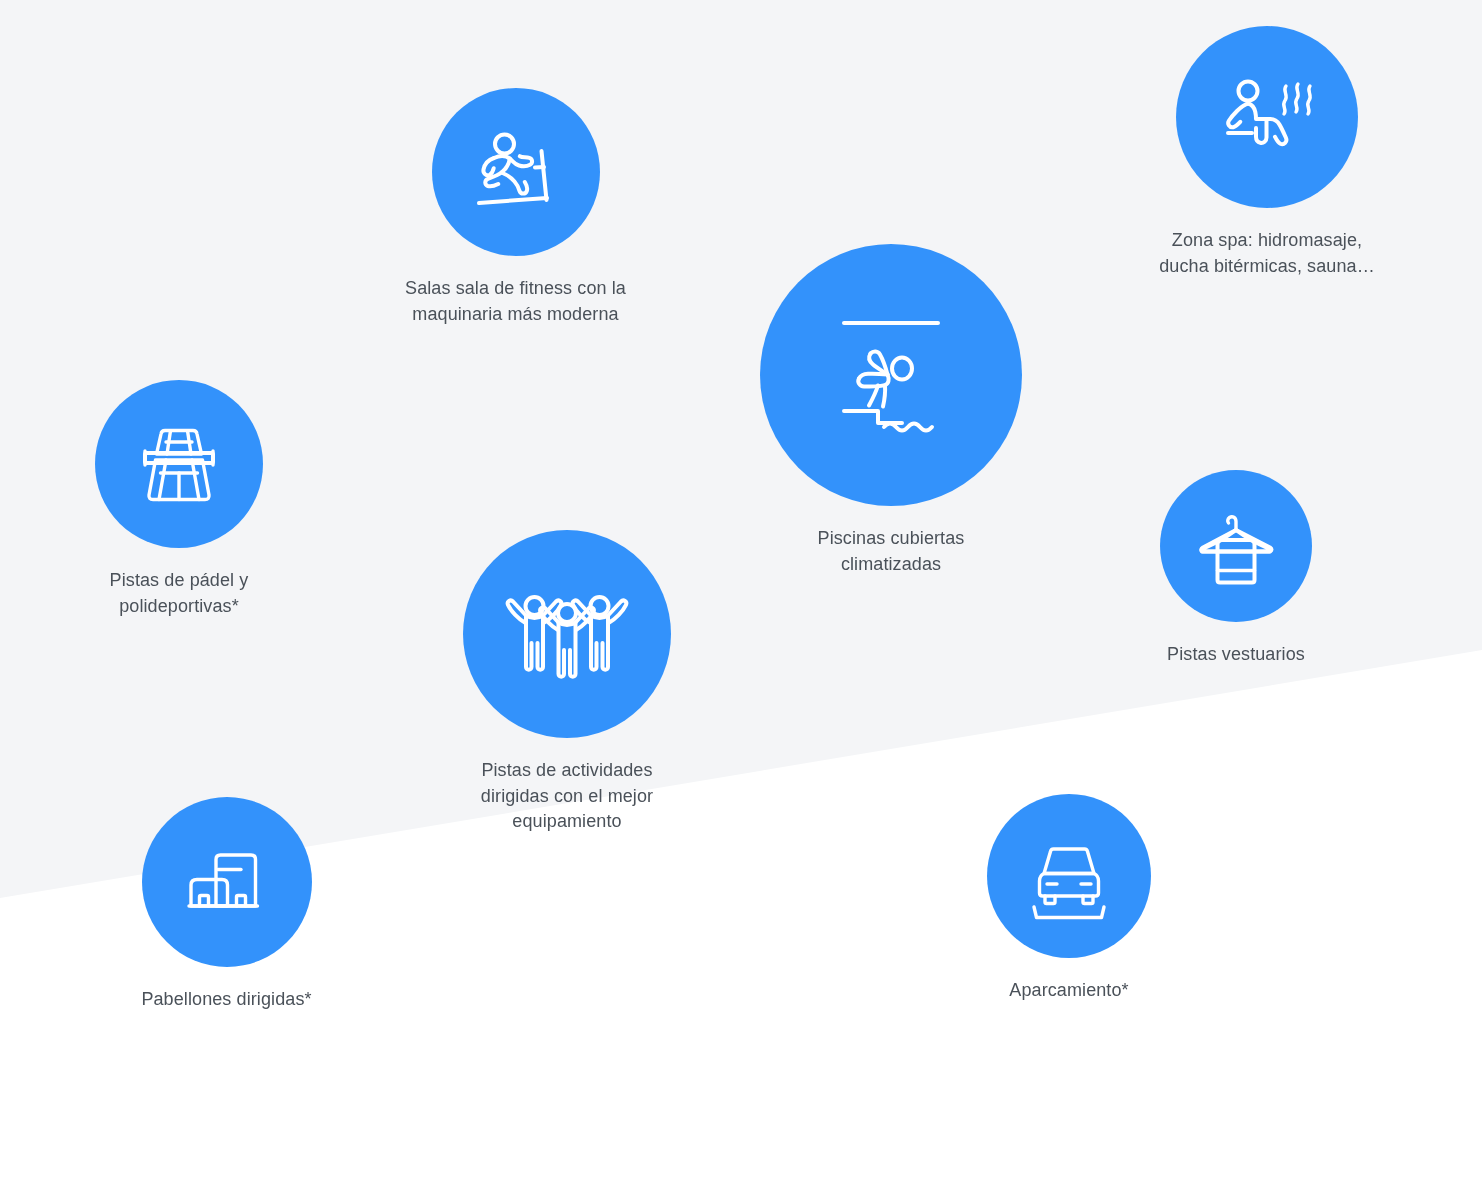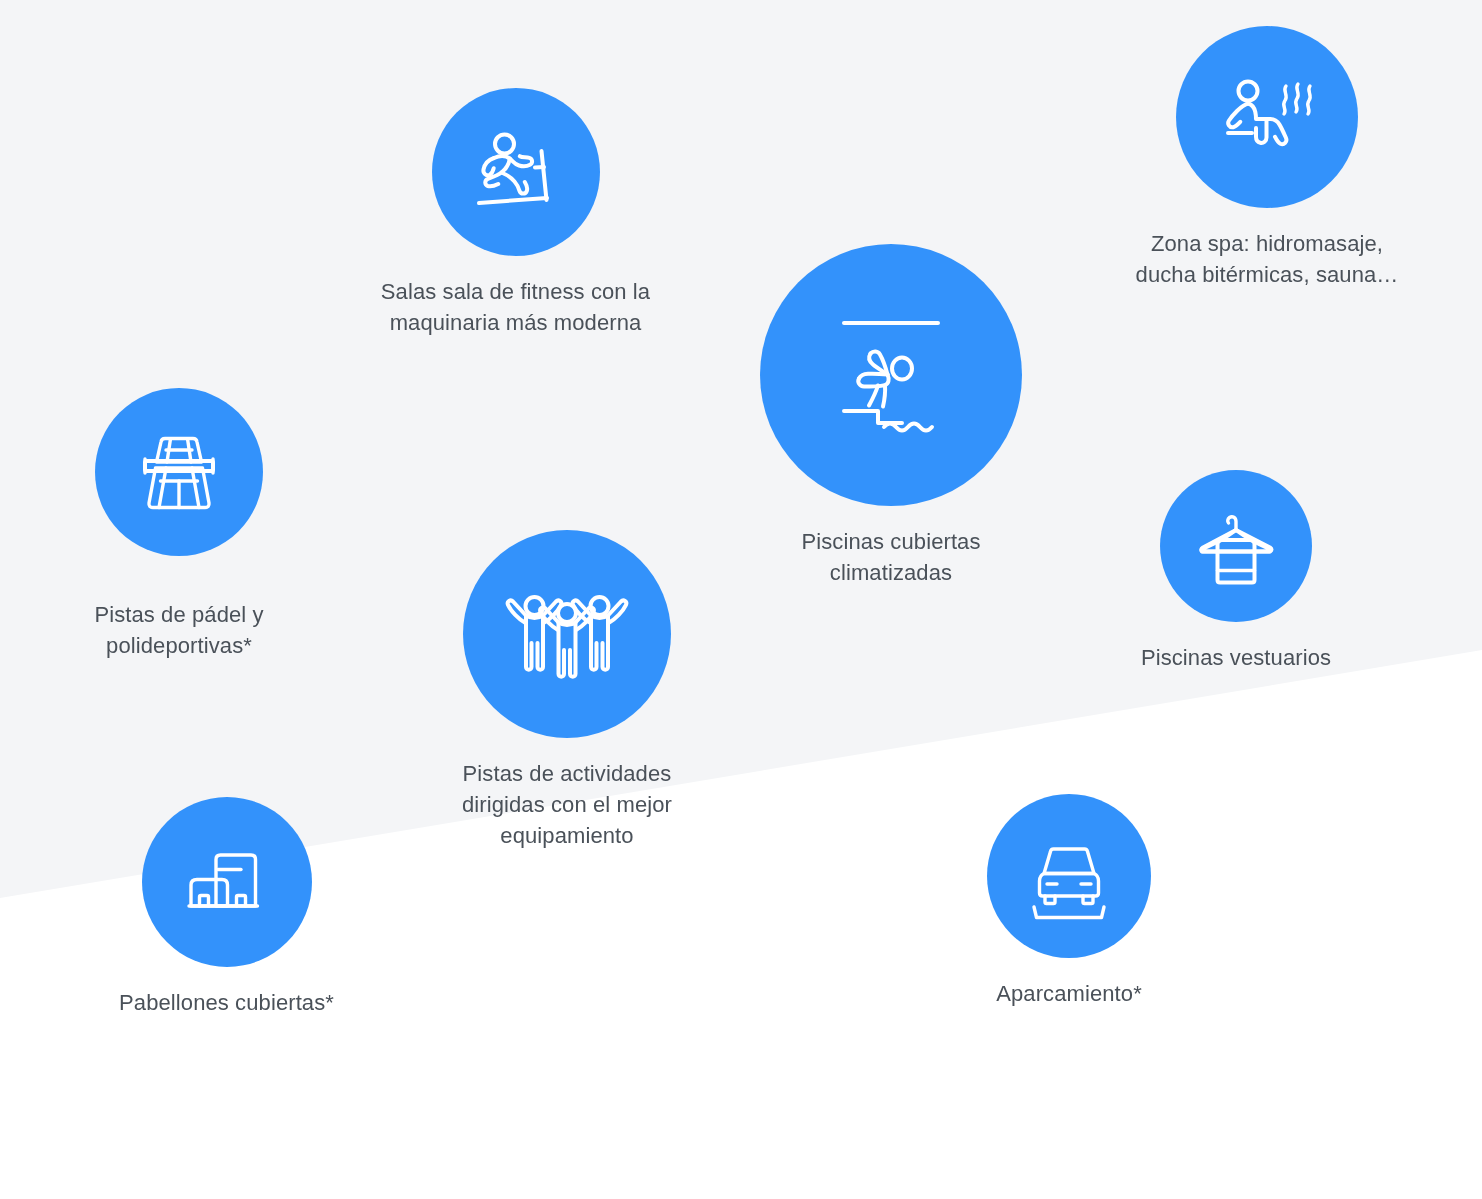--- a/index.html
+++ b/index.html
@@ -69,35 +69,35 @@
     stroke: #ffffff;
     stroke-width: 3.4;
     stroke-linecap: round;
     stroke-linejoin: round;
   }
 
   .caption {
     margin-top: 20px;
     text-align: center;
     color: #4a5159;
-    font-size: 22px;
+    font-size: 18px;
     line-height: 1.42;
     font-weight: 400;
     letter-spacing: 0.1px;
     white-space: pre-line;
   }
 
   
   #f-fitness   { left: 333px;  top: 88px;  width: 365px; }
   #f-fitness .circle { width: 168px; height: 168px; }
 
   #f-spa       { left: 1080px; top: 26px;  width: 374px; }
   #f-spa .circle { width: 182px; height: 182px; }
 
-  #f-padel     { left: 55px;   top: 388px; width: 248px; gap: 23px; }
+  #f-padel     { left: 55px;   top: 380px; width: 248px; }
   #f-padel .circle { width: 168px; height: 168px; }
 
   #f-piscinas-c{ left: 757px;  top: 244px; width: 268px; }
   #f-piscinas-c .circle { width: 262px; height: 262px; }
 
   #f-vestuarios{ left: 1108px; top: 470px; width: 256px; }
   #f-vestuarios .circle { width: 152px; height: 152px; }
 
   #f-salas     { left: 432px;  top: 530px; width: 270px; }
   #f-salas .circle { width: 208px; height: 208px; }
@@ -208,21 +208,21 @@
 
         <path class="icon-stroke-thin" d="M46 30.5 L46 21.5 C46 17.5 42.5 15.5 39.5 17.5 C37.5 18.8 37.2 21.5 38.5 23"></path>
 
         <path class="icon-stroke" d="M46 30 L13 47.5 Q10 49.5 12 51.5 L80 51.5 Q83 49.5 80 47.5 Z" fill="none"></path>
         <path class="icon-stroke" d="M46 30 C38 36 24 44 13.5 48.5 C11 49.8 11.5 51.5 14 51.5 L78 51.5 C80.5 51.5 81 49.8 78.5 48.5 C68 44 54 36 46 30 Z"></path>
 
         <path class="icon-stroke" d="M27.5 44.5 Q27.5 40 32 40 L60 40 Q64.5 40 64.5 44.5 L64.5 80 Q64.5 82.5 62 82.5 L30 82.5 Q27.5 82.5 27.5 80 Z"></path>
         <line class="icon-stroke-thin" x1="27.5" y1="70.5" x2="64.5" y2="70.5"></line>
       </svg>
     </div>
-    <div class="caption">Piscinas vestuarios</div>
+    <div class="caption">Pistas vestuarios</div>
   </div>
 
   <div class="feature" id="f-salas">
     <div class="circle">
       <svg width="126" height="110" viewBox="0 0 126 110">
 
         <circle class="icon-stroke" cx="30.5" cy="27" r="9"></circle>
         <path class="icon-stroke" d="M39 36.5 L52 22.5 C54.5 20 58.5 22.5 57 25.8 C54 32.2 46.5 40 39.5 44"></path>
         <path class="icon-stroke" d="M22 36.5 L9 22.5 C6.5 20 2.5 22.5 4 25.8 C7 32.2 14.5 40 21.5 44"></path>
         <path class="icon-stroke" d="M22 36.5 Q30.5 41.5 39 36.5 L39 50 L39 88 C39 91.5 33.5 91.5 33.5 88 L33.5 64"></path>
@@ -254,21 +254,21 @@
         <line class="icon-stroke-thin" x1="39" y1="35.5" x2="62" y2="35.5"></line>
 
         <path class="icon-stroke-thin" d="M12 51 Q12 45.5 18 45.5 L43 45.5 Q48.5 45.5 48.5 51 L48.5 72 L12 72 Z"></path>
 
         <path class="icon-stroke-thin" d="M20.5 72 L20.5 63 Q20.5 61.5 22 61.5 L28 61.5 Q29.5 61.5 29.5 63 L29.5 72"></path>
         <path class="icon-stroke-thin" d="M57.5 72 L57.5 63 Q57.5 61.5 59 61.5 L65 61.5 Q66.5 61.5 66.5 63 L66.5 72"></path>
 
         <line class="icon-stroke-thin" x1="10" y1="72" x2="78.5" y2="72"></line>
       </svg>
     </div>
-    <div class="caption">Pabellones cubiertas*</div>
+    <div class="caption">Pabellones dirigidas*</div>
   </div>
 
   <div class="feature" id="f-aparca">
     <div class="circle">
       <svg width="94" height="94" viewBox="0 0 94 94">
 
         <path class="icon-stroke-thin" d="M28.5 22.5 Q29 20 31.5 20 L62.5 20 Q65 20 65.5 22.5 L72 44.5 L22 44.5 Z"></path>
 
         <path class="icon-stroke-thin" d="M22 44.5 L72 44.5 Q76.5 46.5 76.5 52 L76.5 64 Q76.5 67 73.5 67 L20.5 67 Q17.5 67 17.5 64 L17.5 52 Q17.5 46.5 22 44.5 Z"></path>
 

